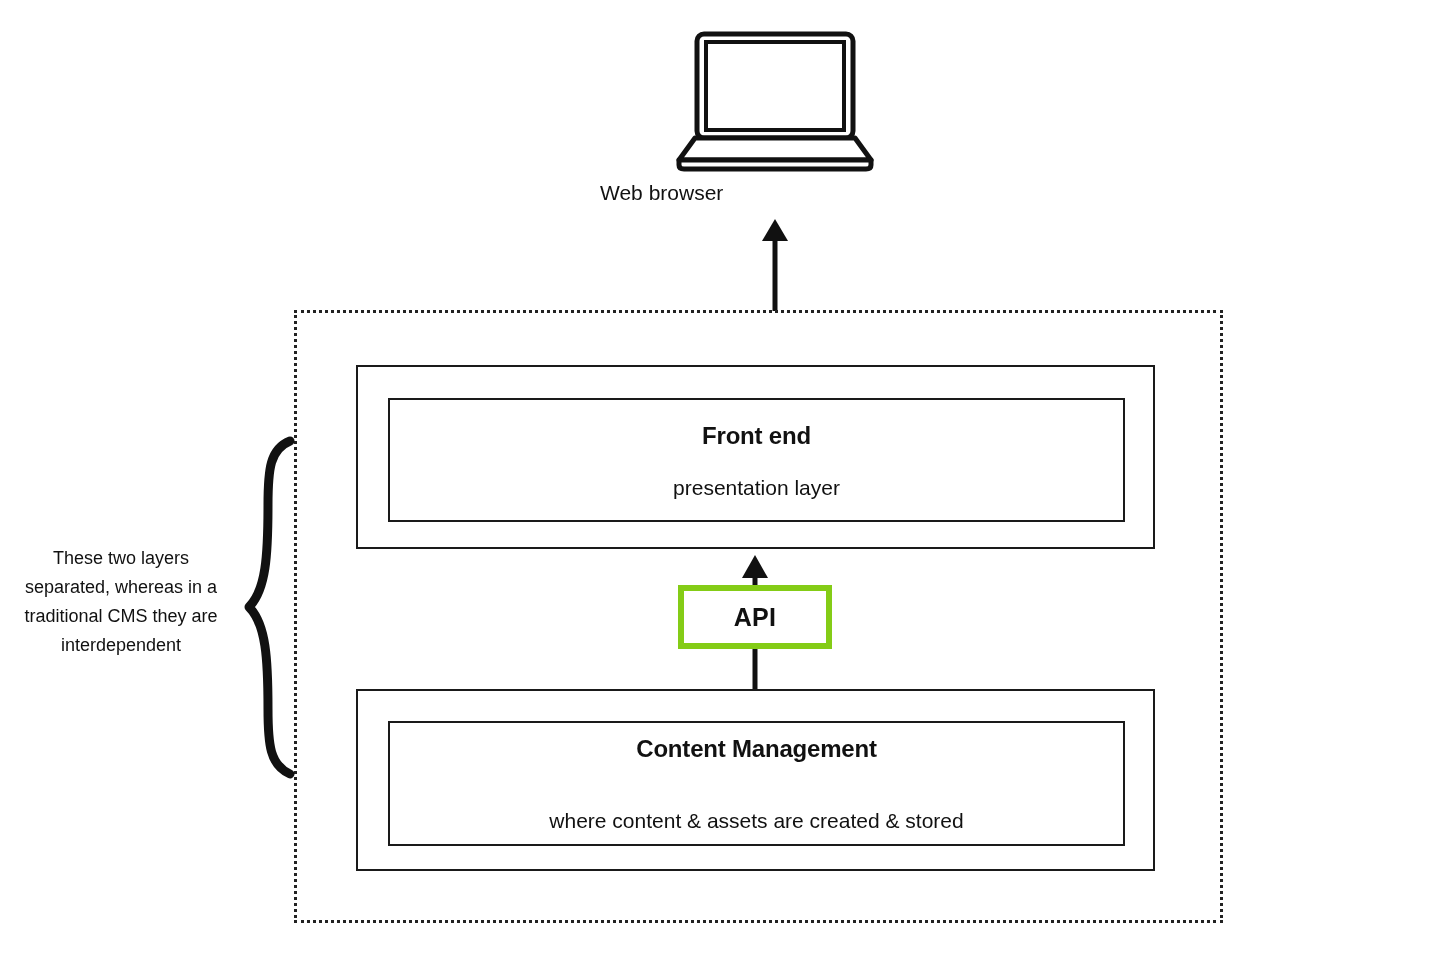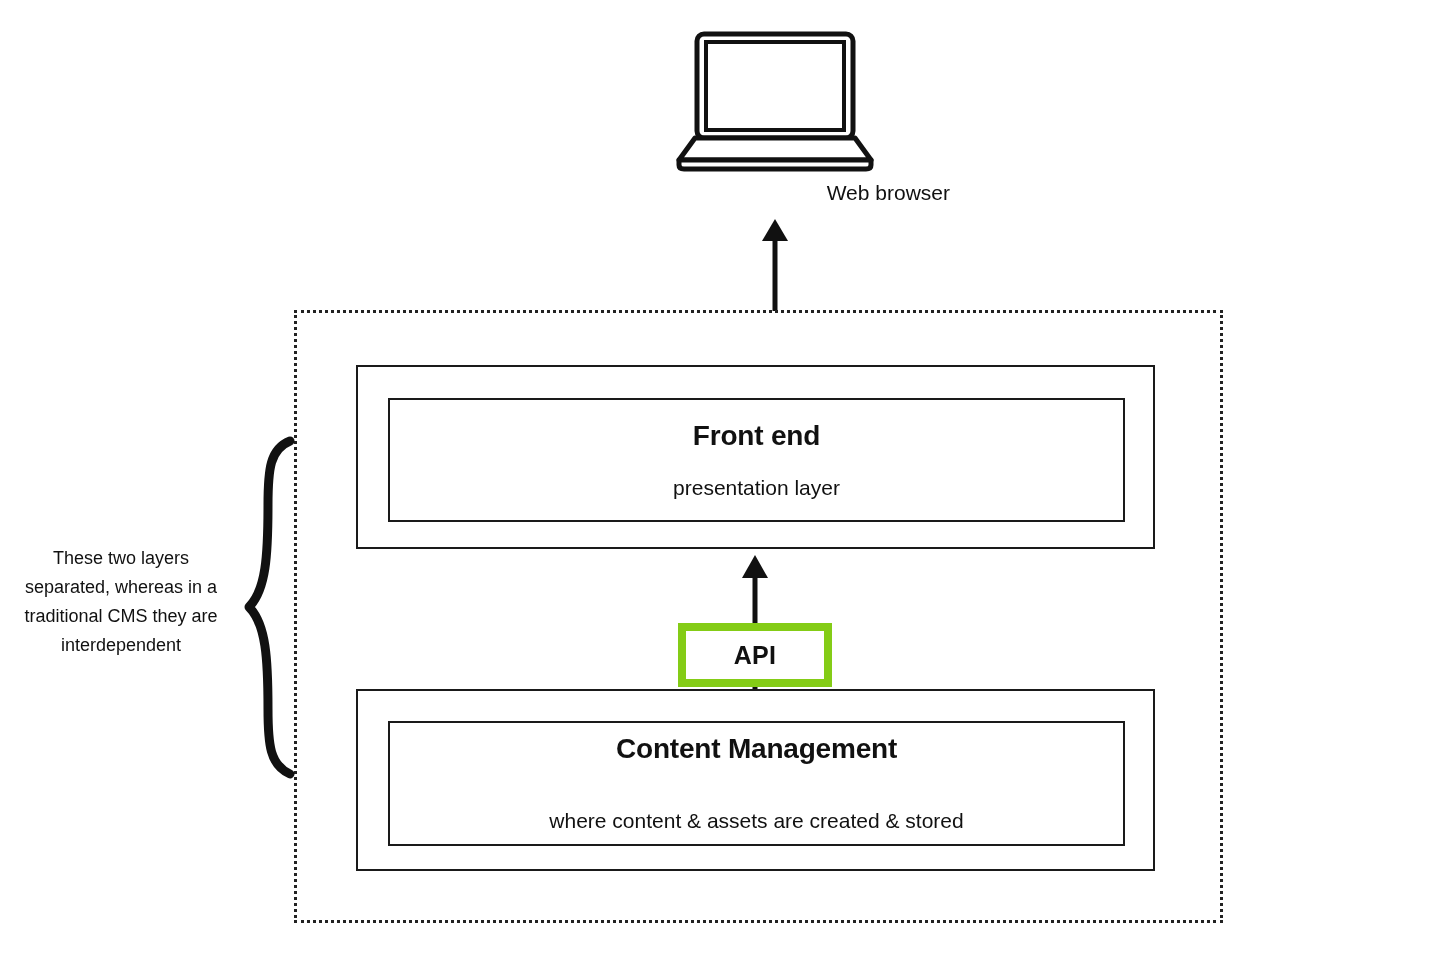--- a/index.html
+++ b/index.html
@@ -24,21 +24,21 @@
     width: 200px;
     height: 145px;
   }
   #browser-node svg { display: block; }
 
   #browser-label {
     position: absolute;
     left: 600px;
     top: 179px;
     width: 350px;
-    text-align: right;
+    text-align: left;
     font-size: 21px;
     line-height: 28px;
     color: #111111;
     white-space: nowrap;
   }
 
   
   .arrow-svg {
     position: absolute;
     overflow: visible;
@@ -75,44 +75,44 @@
     justify-content: center;
   }
 
   #frontend-outer { left: 356px; top: 365px; width: 799px; height: 184px; }
   #frontend-inner { left: 388px; top: 398px; width: 737px; height: 124px; }
 
   #cms-outer { left: 356px; top: 689px; width: 799px; height: 182px; }
   #cms-inner { left: 388px; top: 721px; width: 737px; height: 125px; gap: 20px; }
 
   .layer-title {
-    font-size: 28px;
+    font-size: 24px;
     font-weight: bold;
     line-height: 34px;
     color: #111111;
     letter-spacing: -0.2px;
     white-space: nowrap;
   }
   .layer-subtitle {
     font-size: 21px;
     font-weight: normal;
     line-height: 28px;
     color: #111111;
     margin-top: 21px;
     white-space: nowrap;
   }
 
   
   #api-box {
     position: absolute;
     left: 678px;
-    top: 623px;
+    top: 585px;
     width: 154px;
     height: 64px;
-    border: 8px solid #84cc16;
+    border: 6px solid #84cc16;
     background: #ffffff;
     box-sizing: border-box;
     display: flex;
     align-items: center;
     justify-content: center;
     z-index: 3;
   }
   #api-label {
     font-size: 25px;
     font-weight: bold;

